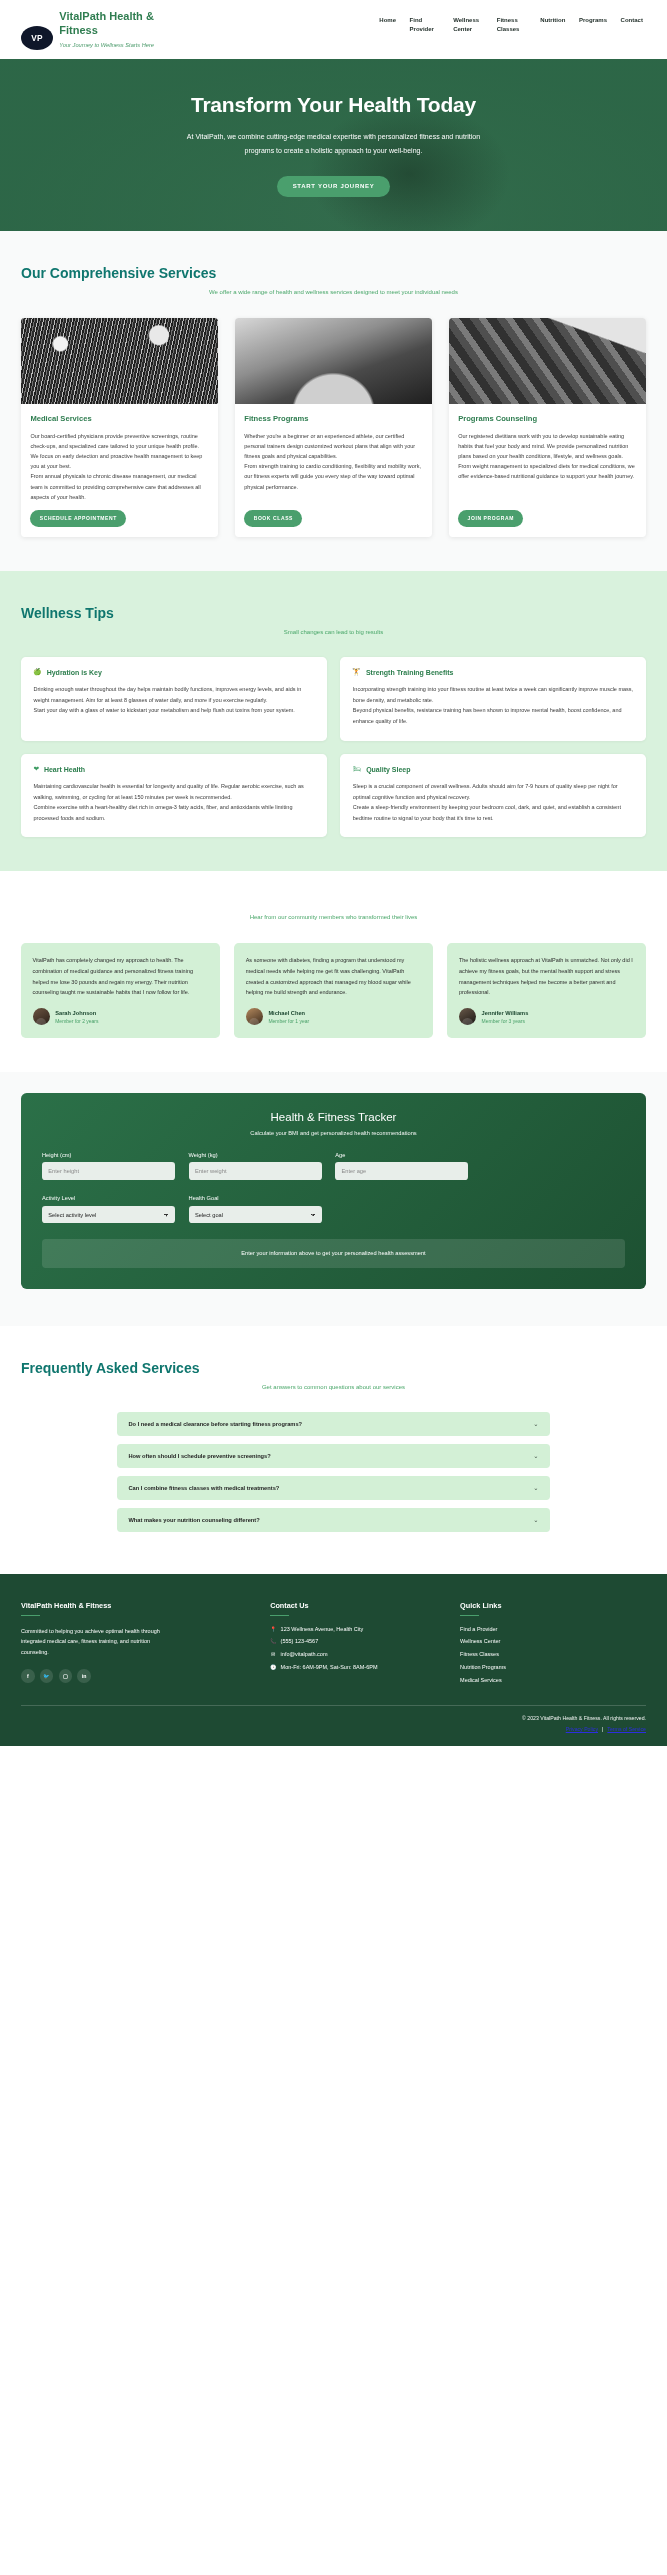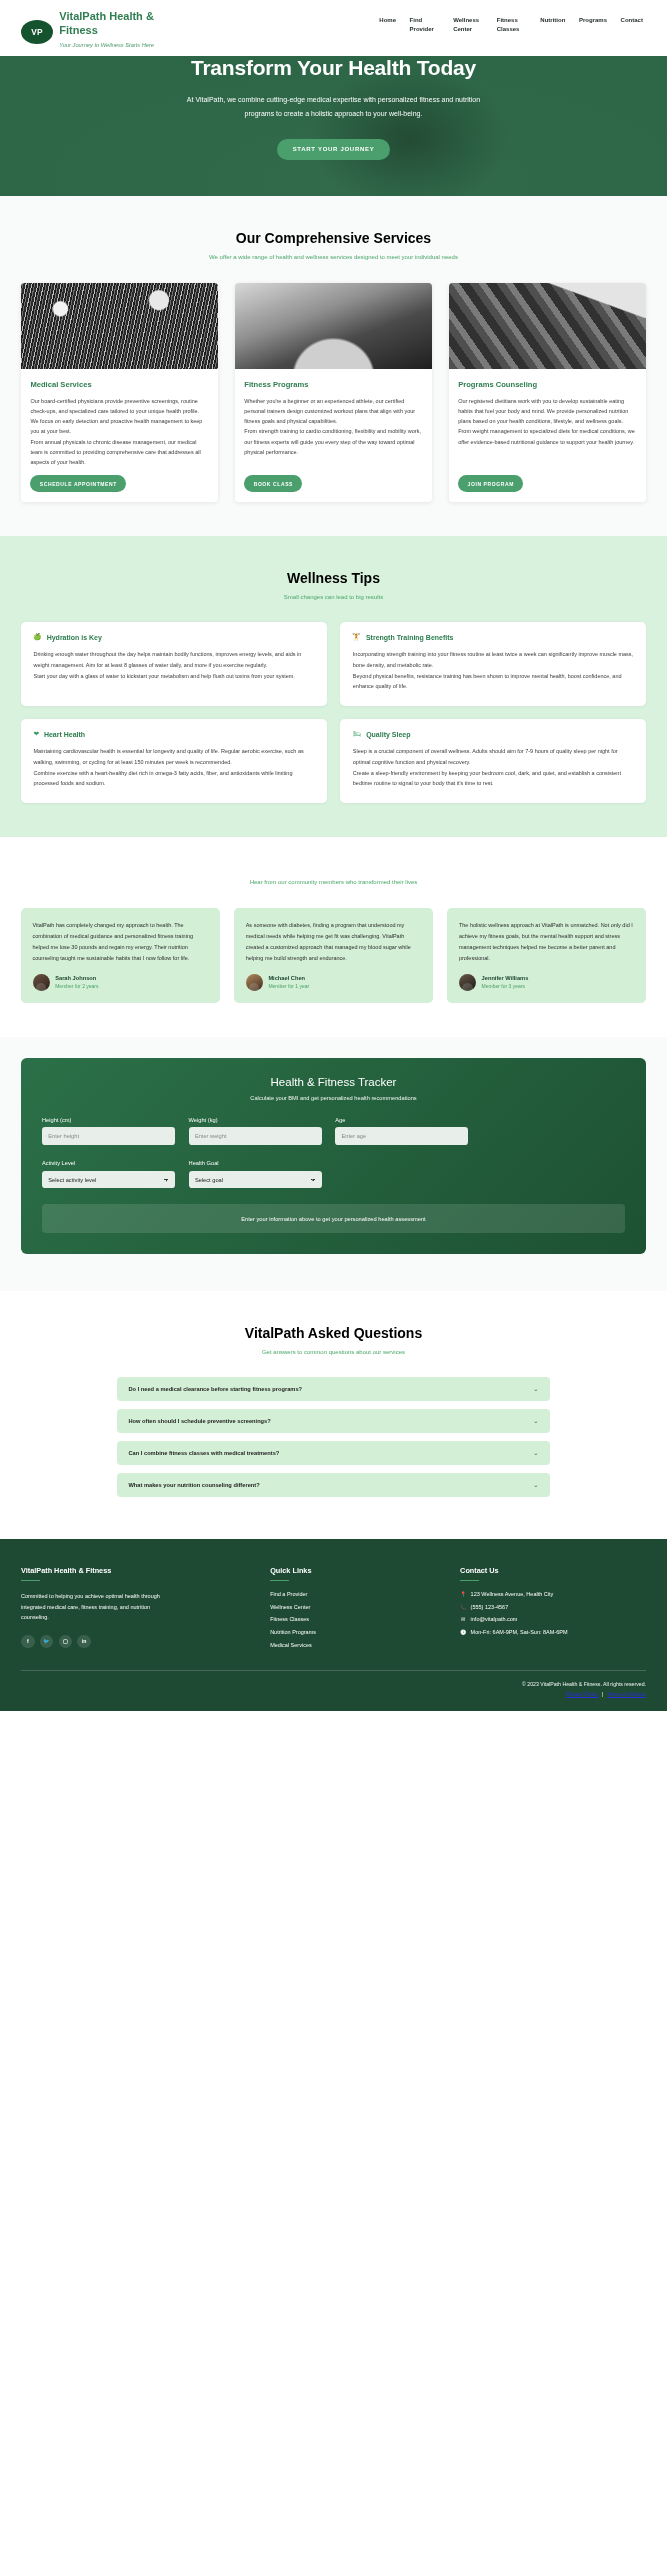--- a/index.html
+++ b/index.html
@@ -16,50 +16,50 @@
     background: #ffffff;
     padding: 8.3px 21px;
     display: flex;
     align-items: flex-start;
     justify-content: space-between;
     min-height: 52px;
   }
   .brand { display: flex; align-items: flex-start; gap: 6.3px; padding-top: 2.1px; }
   .brand-logo {
     width: 32px; height: 24px; border-radius: 50%;
-    background: #14532d; color: #fff;
+    background: #0f172a; color: #fff;
     display: flex; align-items: center; justify-content: center;
     font-weight: bold; font-size: 8.3px; letter-spacing: 0.3px;
-    flex-shrink: 0; margin-top: 10px;
+    flex-shrink: 0; margin-top: 16px;
   }
   .brand-text { display: flex; flex-direction: column; }
   .brand-name {
     color: #2f7d50; font-size: 11px; font-weight: bold;
     line-height: 1.25; max-width: 110px;
   }
   .brand-tag {
     color: #4a9a6a; font-size: 5.7px; font-style: italic;
     margin-top: 3.7px;
   }
   .main-nav { display: flex; gap: 13.6px; align-items: flex-start; padding-top: 7.3px; padding-right: 3.1px; }
   .nav-link {
     color: #23302b; font-size: 6px; font-weight: bold;
     text-decoration: none; line-height: 1.5;
     max-width: 30px; display: block;
   }
 
   
   .hero {
     position: relative;
-    height: 140px;
+    height: 172px;
     background:
       linear-gradient(rgba(45,110,75,0.82), rgba(45,110,75,0.82)),
       radial-gradient(ellipse at 55% 90%, #4b5f52 0%, #39503f 35%, #2c4435 70%);
     display: flex; flex-direction: column;
-    align-items: center; 
+    align-items: center; justify-content: center;
     text-align: center; color: #fff; overflow: hidden;
   }
   .hero::after {
     content: ""; position: absolute; left: 45%; bottom: -21px;
     width: 219px; height: 156px;
     background: radial-gradient(ellipse at center, rgba(25,50,35,0.55) 0%, rgba(25,50,35,0) 65%);
     pointer-events: none;
   }
   .hero-inner { position: relative; z-index: 2; max-width: 417px; }
   .hero-title { font-size: 21px; font-weight: bold; letter-spacing: -0.2px; }
@@ -74,21 +74,21 @@
     font-size: 6px; font-weight: bold; letter-spacing: 0.7px;
     cursor: pointer; font-family: inherit;
   }
 
   
   .section { padding: 34px 21px; }
   .sec-light { background: #f9fafa; }
   .sec-mint  { background: #d9f2dd; }
   .sec-white { background: #ffffff; }
   .sec-title {
-    text-align: center; color: #000000;
+    color: #0f766e;
     font-size: 14px; font-weight: bold;
   }
   .sec-sub {
     text-align: center; color: #4aa76a;
     font-size: 6px; margin-top: 8.3px;
   }
 
   
   .services-grid {
     display: grid; grid-template-columns: repeat(3, 1fr);
@@ -431,21 +431,21 @@
         </select>
       </div>
       <div class="field"></div>
     </div>
 
     <div class="tracker-result">Enter your information above to get your personalized health assessment</div>
   </div>
 </section>
 
 <section class="section sec-white">
-  <h2 class="sec-title">VitalPath Asked Questions</h2>
+  <h2 class="sec-title">Frequently Asked Services</h2>
   <p class="sec-sub">Get answers to common questions about our services</p>
 
   <div class="faq-list">
     <div class="faq-item">
       <span class="faq-q">Do I need a medical clearance before starting fitness programs?</span>
       <span class="faq-chev">⌄</span>
     </div>
     <div class="faq-item">
       <span class="faq-q">How often should I schedule preventive screenings?</span>
       <span class="faq-chev">⌄</span>
@@ -469,53 +469,53 @@
       <p class="f-about">Committed to helping you achieve optimal health through integrated medical care, fitness training, and nutrition counseling.</p>
       <div class="socials">
         <span class="social">f</span>
         <span class="social">🐦</span>
         <span class="social">▢</span>
         <span class="social">in</span>
       </div>
     </div>
 
     <div>
+      <div class="f-title">Contact Us</div>
+      <div class="f-rule"></div>
+      <div class="f-contact">
+        <div class="f-c-row">
+          <span class="f-c-icon">📍</span>
+          <span>123 Wellness Avenue, Health City</span>
+        </div>
+        <div class="f-c-row">
+          <span class="f-c-icon">📞</span>
+          <span>(555) 123-4567</span>
+        </div>
+        <div class="f-c-row">
+          <span class="f-c-icon">✉</span>
+          <span>info@vitalpath.com</span>
+        </div>
+        <div class="f-c-row">
+          <span class="f-c-icon">🕓</span>
+          <span>Mon-Fri: 6AM-9PM, Sat-Sun: 8AM-6PM</span>
+        </div>
+      </div>
+    </div>
+
+    <div>
       <div class="f-title">Quick Links</div>
       <div class="f-rule"></div>
       <div class="f-links">
         <a class="f-link" href="#">Find a Provider</a>
         <a class="f-link" href="#">Wellness Center</a>
         <a class="f-link" href="#">Fitness Classes</a>
         <a class="f-link" href="#">Nutrition Programs</a>
         <a class="f-link" href="#">Medical Services</a>
       </div>
     </div>
-
-    <div>
-      <div class="f-title">Contact Us</div>
-      <div class="f-rule"></div>
-      <div class="f-contact">
-        <div class="f-c-row">
-          <span class="f-c-icon">📍</span>
-          <span>123 Wellness Avenue, Health City</span>
-        </div>
-        <div class="f-c-row">
-          <span class="f-c-icon">📞</span>
-          <span>(555) 123-4567</span>
-        </div>
-        <div class="f-c-row">
-          <span class="f-c-icon">✉</span>
-          <span>info@vitalpath.com</span>
-        </div>
-        <div class="f-c-row">
-          <span class="f-c-icon">🕓</span>
-          <span>Mon-Fri: 6AM-9PM, Sat-Sun: 8AM-6PM</span>
-        </div>
-      </div>
-    </div>
   </div>
 
   <div class="footer-bottom">
     <div class="copyright">© 2023 VitalPath Health &amp; Fitness. All rights reserved.</div>
     <div class="legal">
       <a href="#">Privacy Policy</a>
       <span class="sep">|</span>
       <a href="#">Terms of Service</a>
     </div>
   </div>

